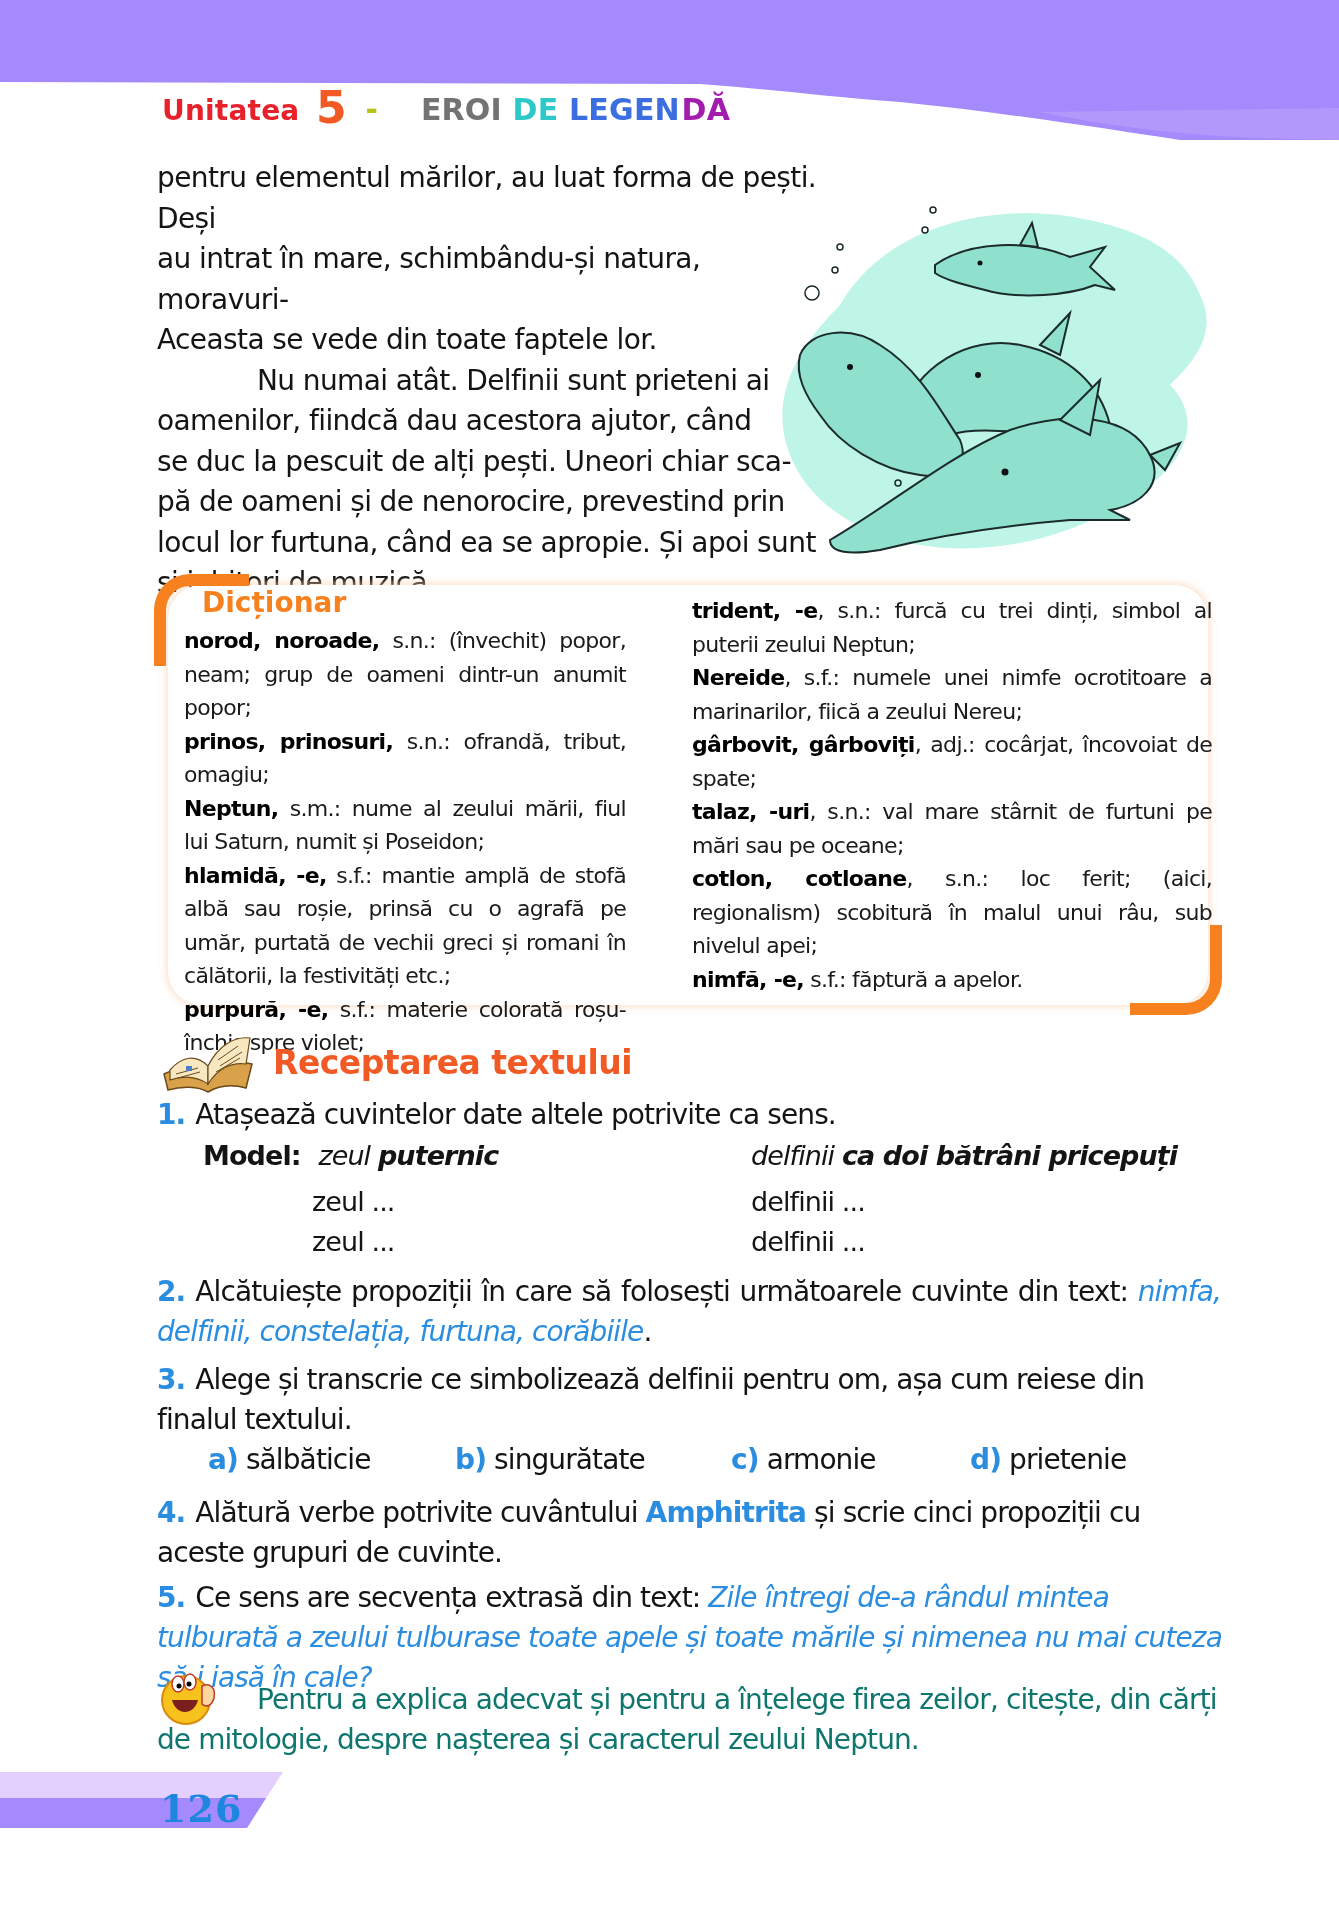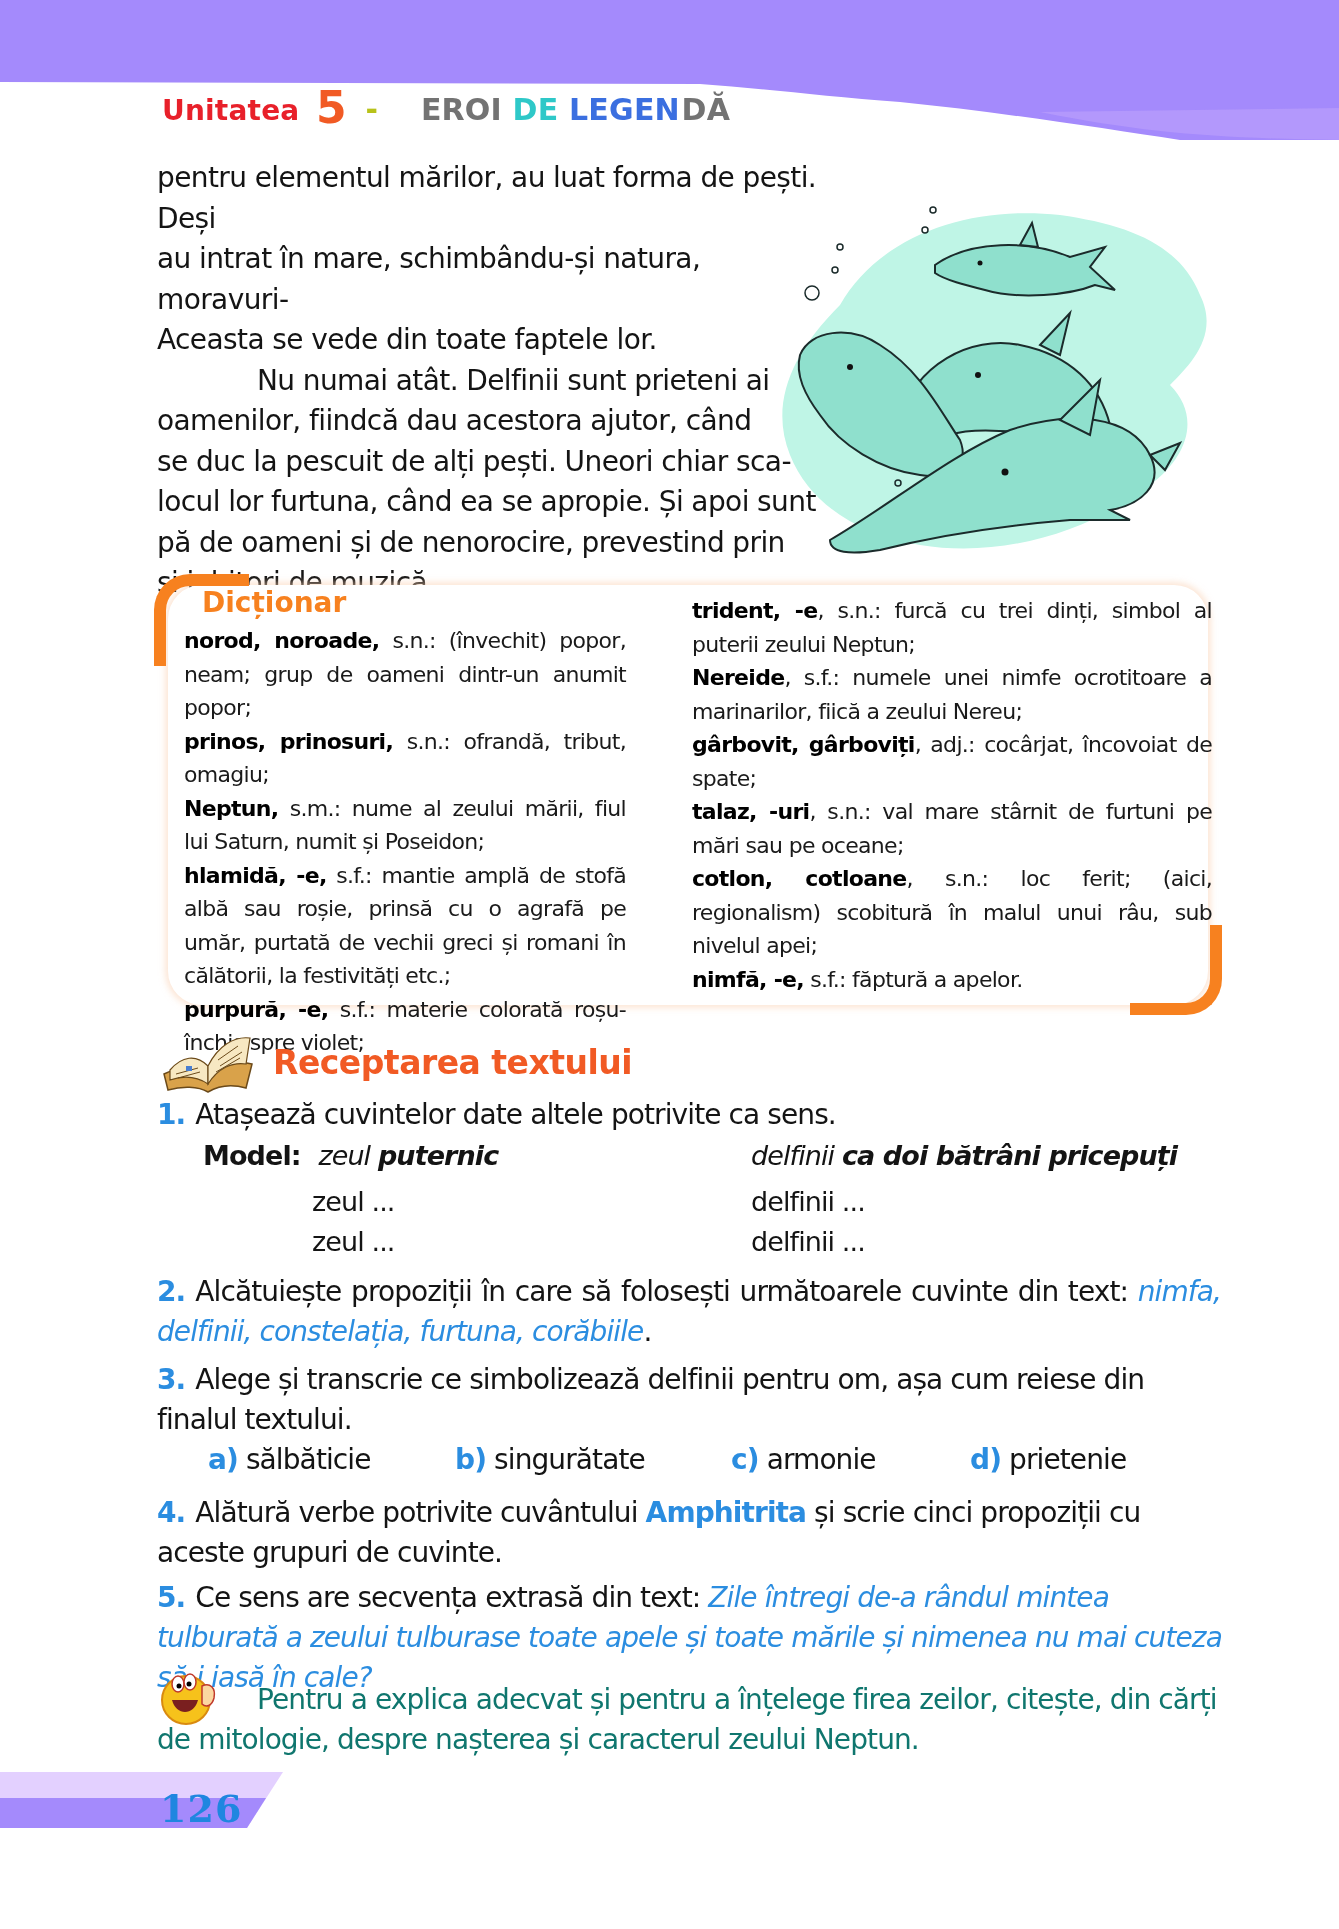--- a/index.html
+++ b/index.html
@@ -11,21 +11,21 @@
     .top-band svg { display: block; }
 
     
     .unit-header { position: absolute; left: 162px; top: 82px; font-weight: bold; font-size: 30px; letter-spacing: 0.2px; white-space: nowrap; font-family: "DejaVu Sans", sans-serif; }
     .unit-header .u-word { color: #e8202a; font-size: 28px; }
     .unit-header .u-num { color: #f15a24; font-size: 44px; font-weight: bold; margin: 0 8px 0 6px; vertical-align: -3px; }
     .unit-header .u-dash { color: #b8c21a; }
     .unit-header .u-t1 { color: #737373; margin-left: 32px; }
     .unit-header .u-t2 { color: #2ec8c8; }
     .unit-header .u-t3 { color: #3b6fe0; }
-    .unit-header .u-t4 { color: #737373; }
+    .unit-header .u-t4 { color: #a21caf; }
 
     
     .story { position: absolute; left: 157px; top: 158px; width: 660px; font-family: "DejaVu Sans", sans-serif; font-size: 28px; line-height: 40.5px; color: #141414; letter-spacing: -0.6px; }
     .story p { margin: 0; }
     .story .indent { text-indent: 100px; }
 
     
     .illustration { position: absolute; left: 770px; top: 185px; width: 470px; height: 390px; }
 
     
@@ -89,22 +89,22 @@
   <span class="u-t4">DĂ</span>
 </div>
 
 <div class="story">
   <p>pentru elementul mărilor, au luat forma de pești. Deși</p>
   <p>au intrat în mare, schimbându-și natura, moravuri-</p>
   <p>Aceasta se vede din toate faptele lor.</p>
   <p class="indent">Nu numai atât. Delfinii sunt prieteni ai</p>
   <p>oamenilor, fiindcă dau acestora ajutor, când</p>
   <p>se duc la pescuit de alți pești. Uneori chiar sca-</p>
+  <p>pă de oameni și de nenorocire, prevestind prin</p>
   <p>locul lor furtuna, când ea se apropie. Și apoi sunt</p>
-  <p>pă de oameni și de nenorocire, prevestind prin</p>
   <p>și iubitori de muzică.</p>
 </div>
 
 <div class="illustration">
   <svg width="470" height="390" viewBox="0 0 470 390">
     <path d="M70,120 C110,50 200,20 290,30 C360,40 410,60 430,110 C450,150 420,180 400,200 C430,230 420,270 380,300 C330,340 240,375 150,360 C90,350 40,320 20,270 C0,220 20,170 70,120 Z" fill="#bff5e6"></path>
 
     <path d="M165,80 C200,55 260,55 300,72 L335,62 L320,82 L345,105 L325,100 C300,110 250,115 215,105 C195,100 175,95 165,88 Z" fill="#8fe0cd" stroke="#1b2b2b" stroke-width="2"></path>
     <path d="M250,60 L262,38 L268,62 Z" fill="#8fe0cd" stroke="#1b2b2b" stroke-width="2"></path>
     <circle cx="210" cy="78" r="2.5" fill="#111"></circle>

